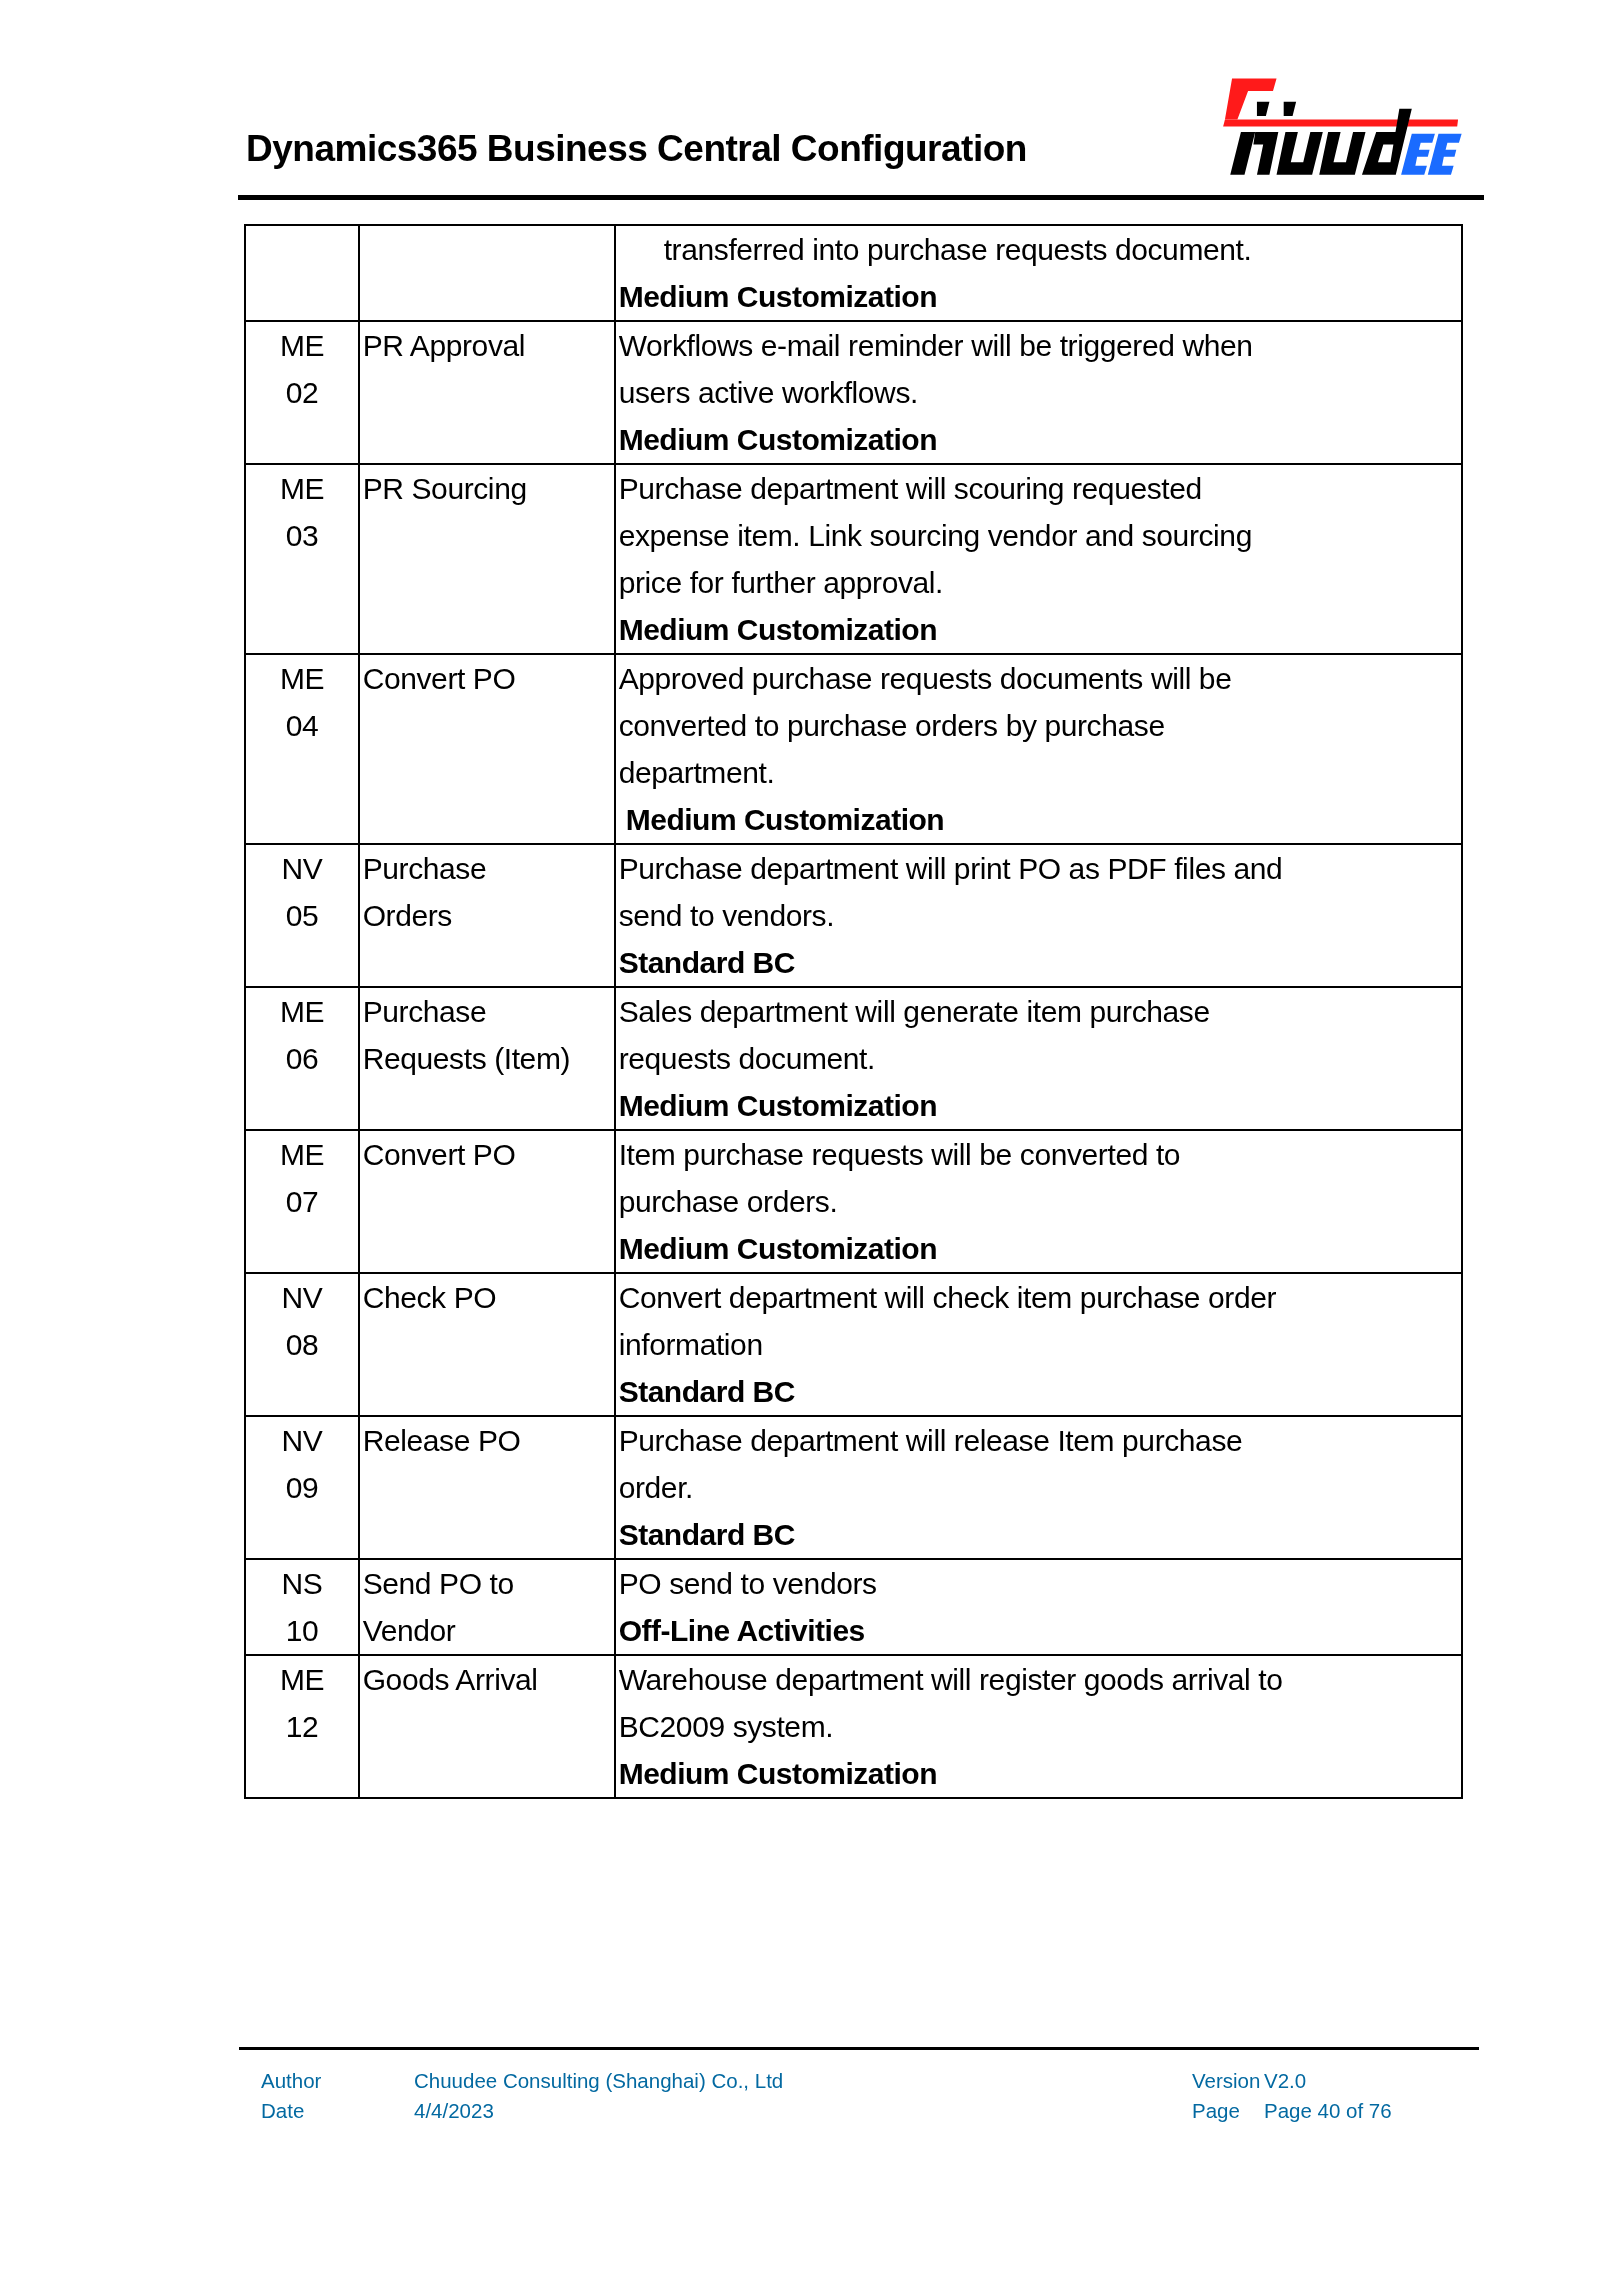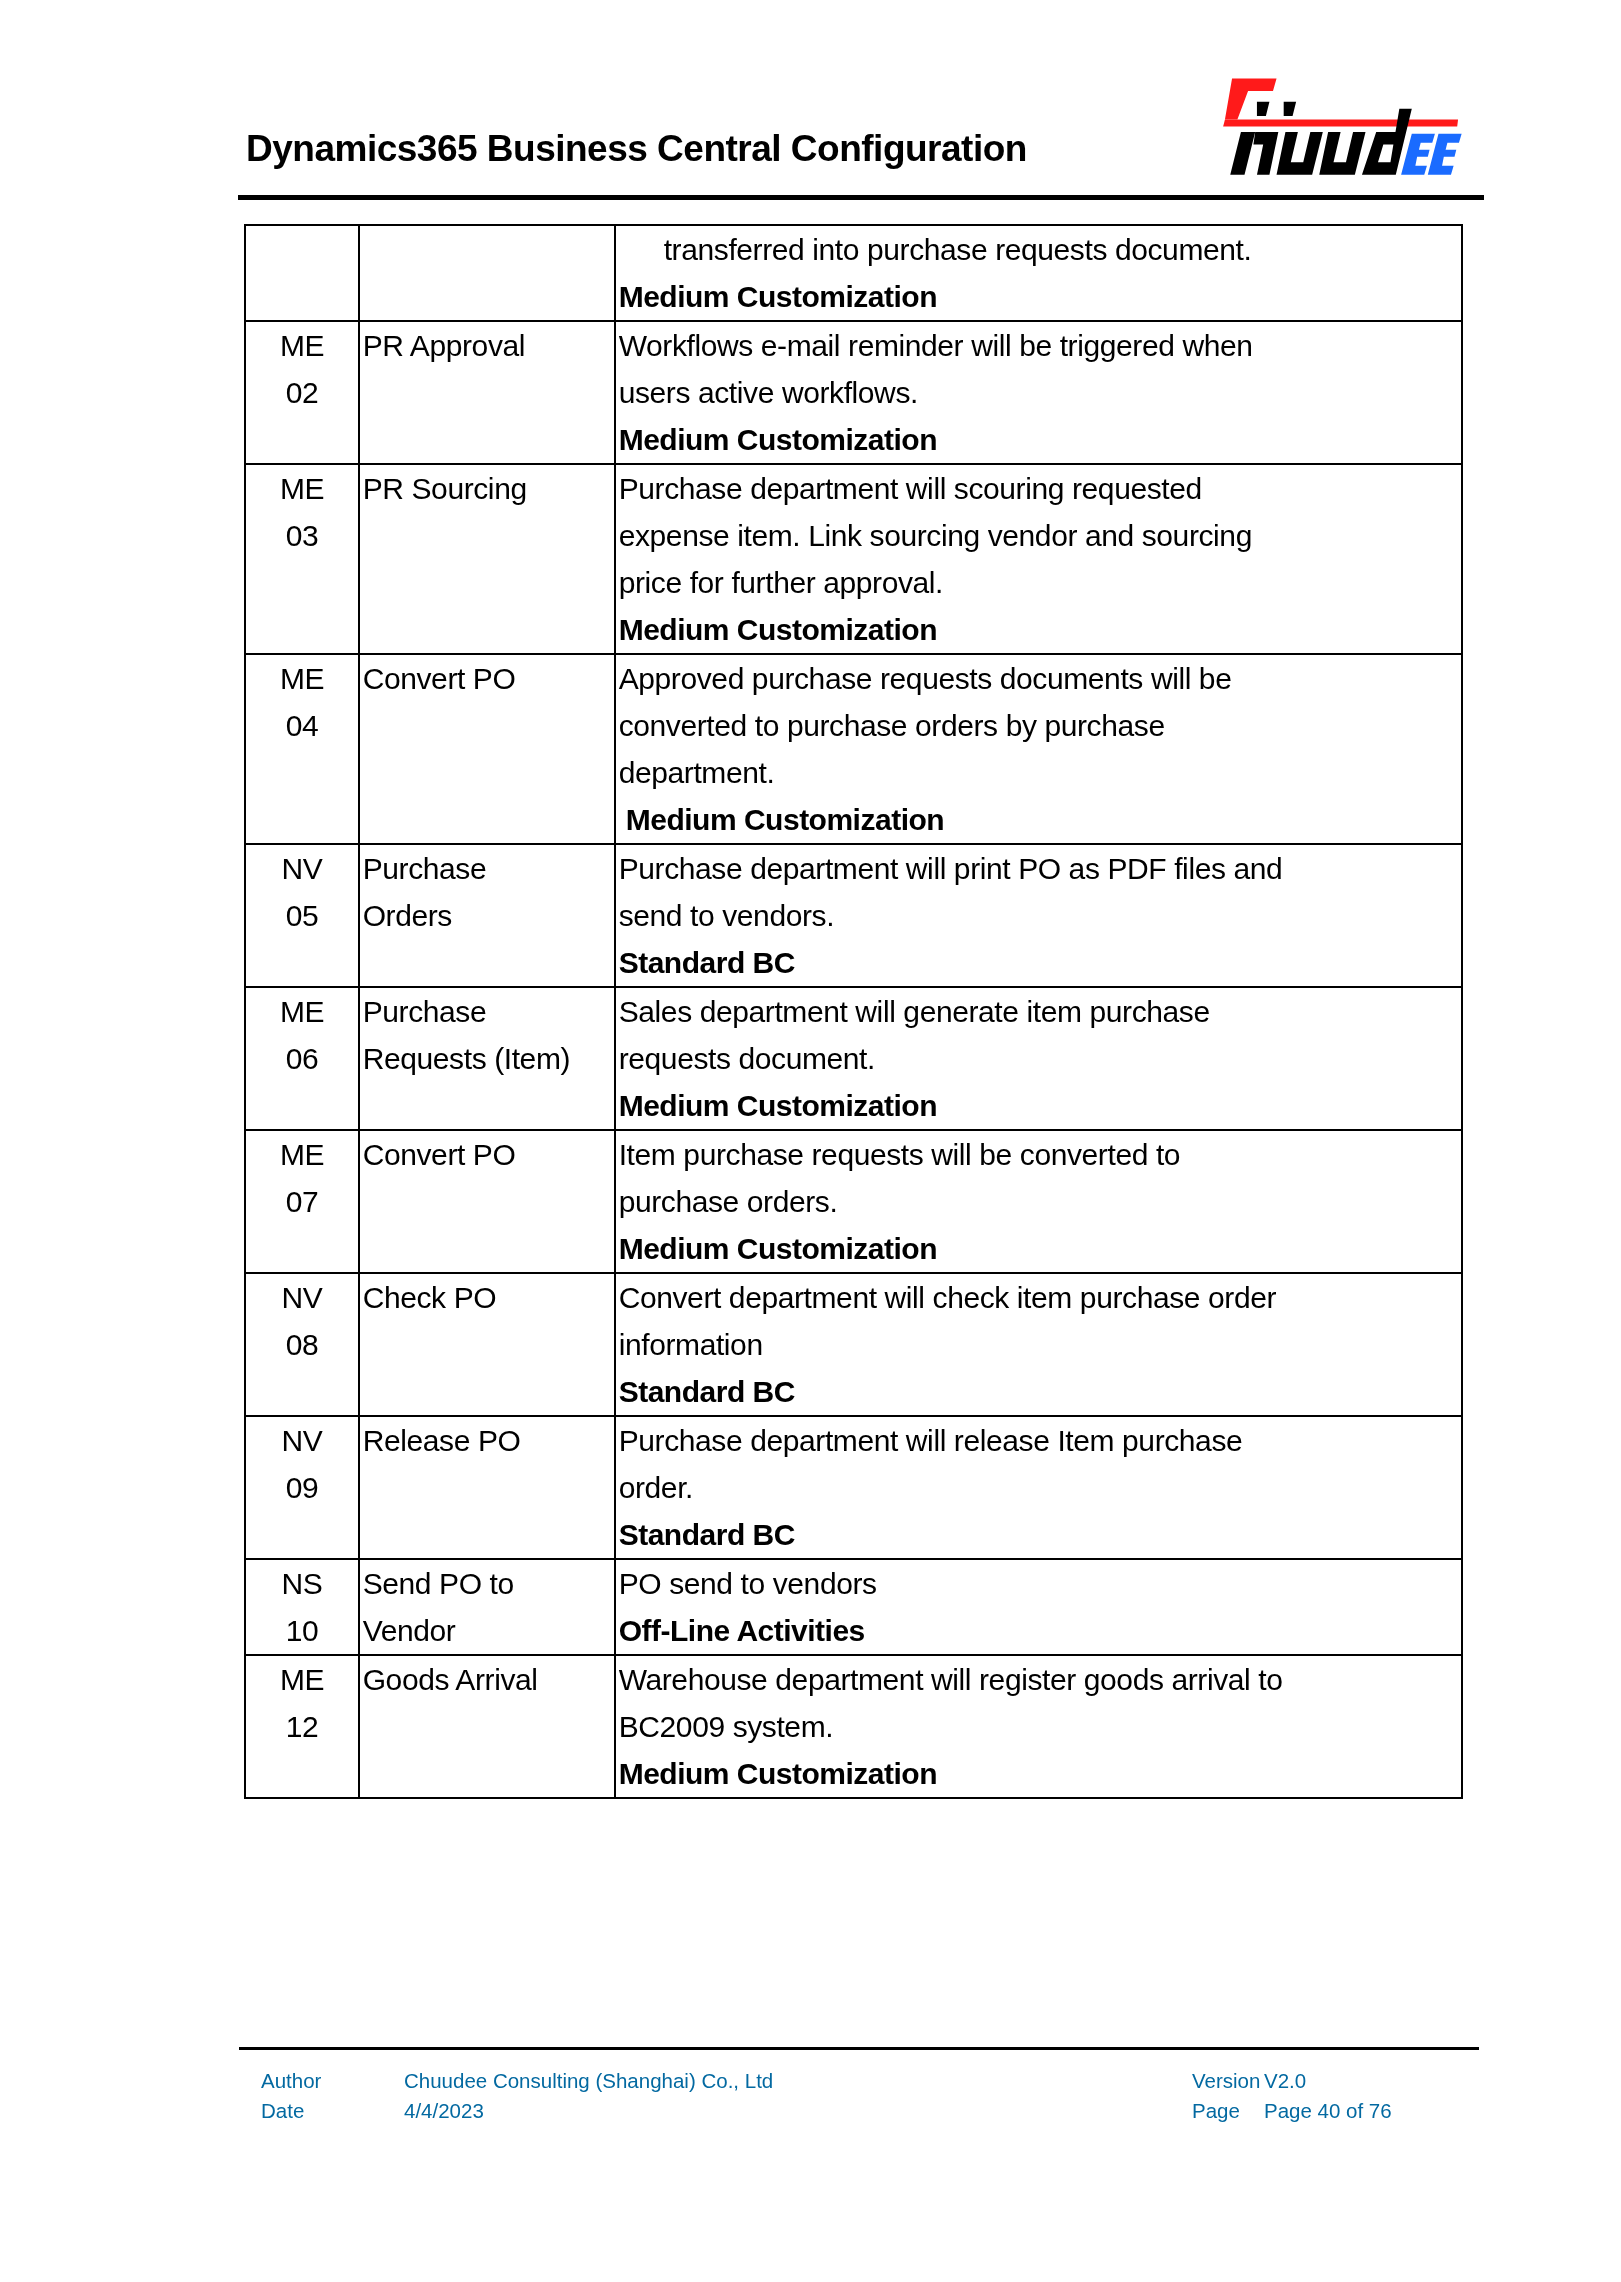--- a/index.html
+++ b/index.html
@@ -27,21 +27,21 @@
   .cell-name { padding-left: 2.7px !important; }
   .cell-desc { padding-left: 2.7px !important; padding-right: 1.8px !important; }
   .desc-line { display: block; white-space: nowrap; }
   .cat { display: block; font-weight: bold; white-space: nowrap; letter-spacing: -0.5px; }
   .indent { padding-left: 45px; }
   .indent-small { padding-left: 7.1px; }
 
   .footer-rule { position: absolute; left: 239px; top: 2047px; width: 1240px; height: 2.7px; background: #000; }
   .footer { position: absolute; top: 2066px; font-size: 20.5px; line-height: 30px; color: #0369a1; white-space: nowrap; }
   .f-author-label { left: 261px; }
-  .f-author-val { left: 404px; }
+  .f-author-val { left: 414px; }
   .f-version-label { left: 1192px; }
   .f-version-val { left: 1264px; }
 </style>
 </head>
 <body>
 
 <div class="doc-title">
   <div>Dynamics365 Business Central Configuration</div>
 </div>
 

